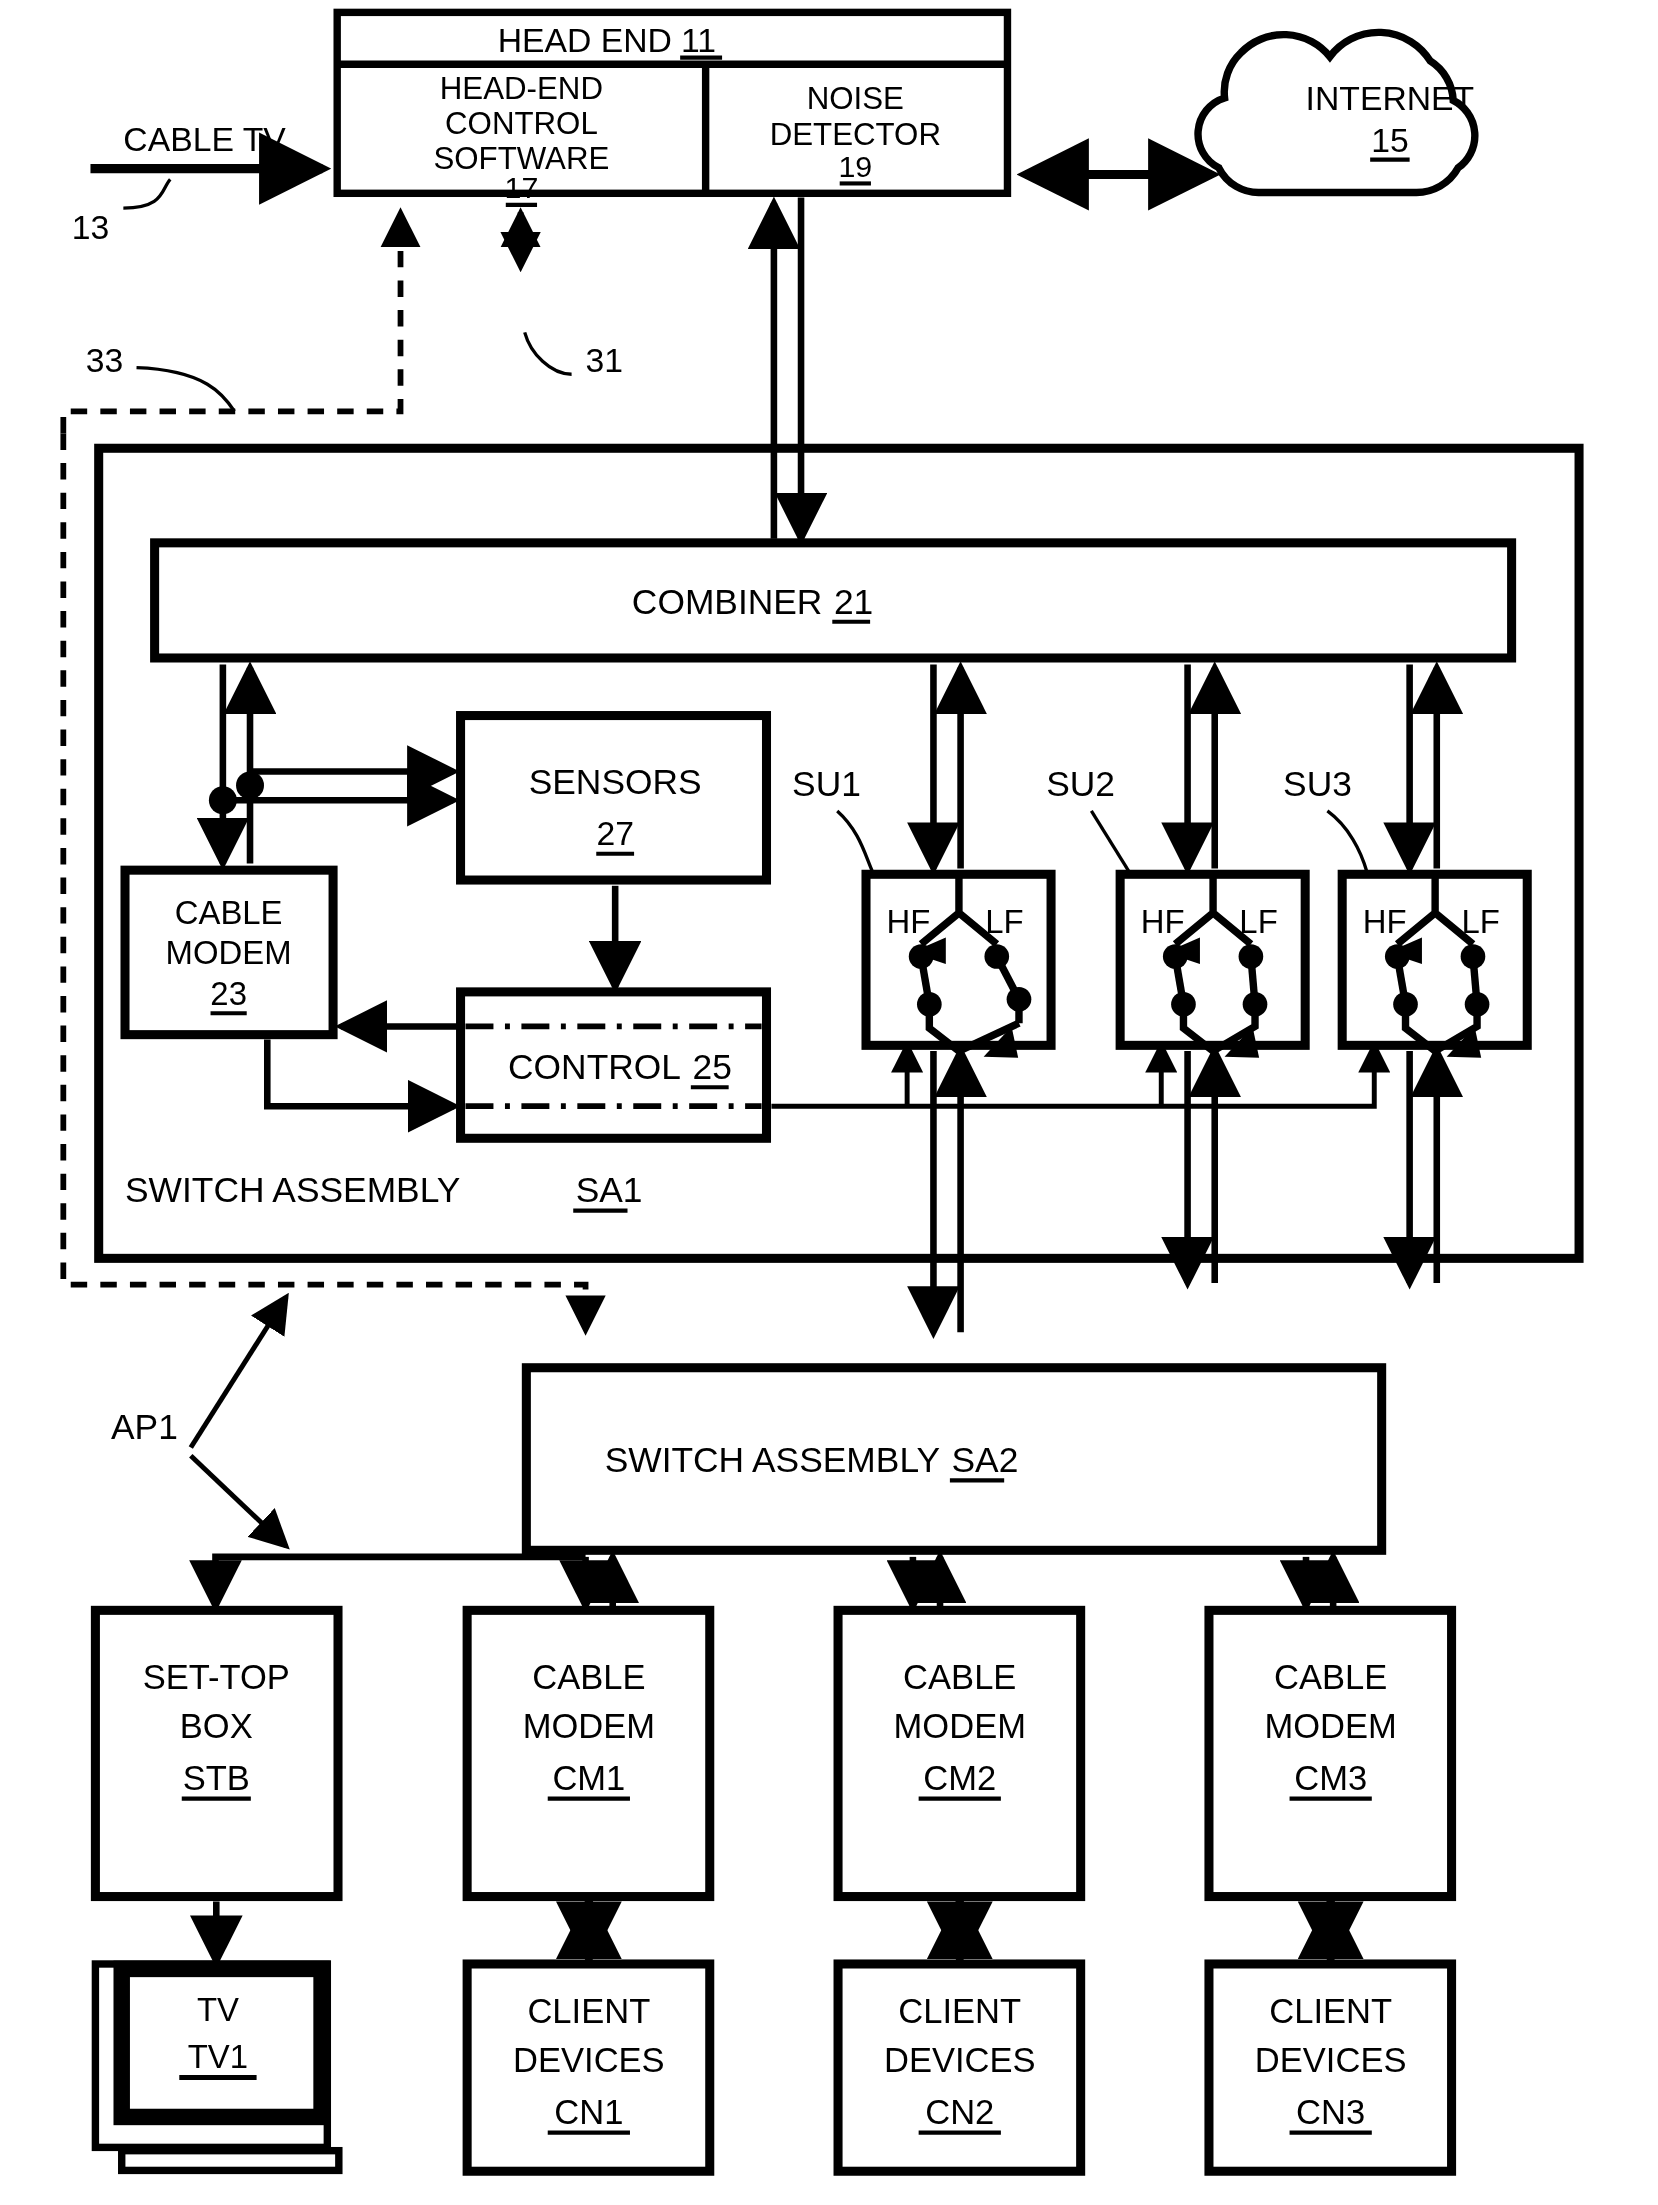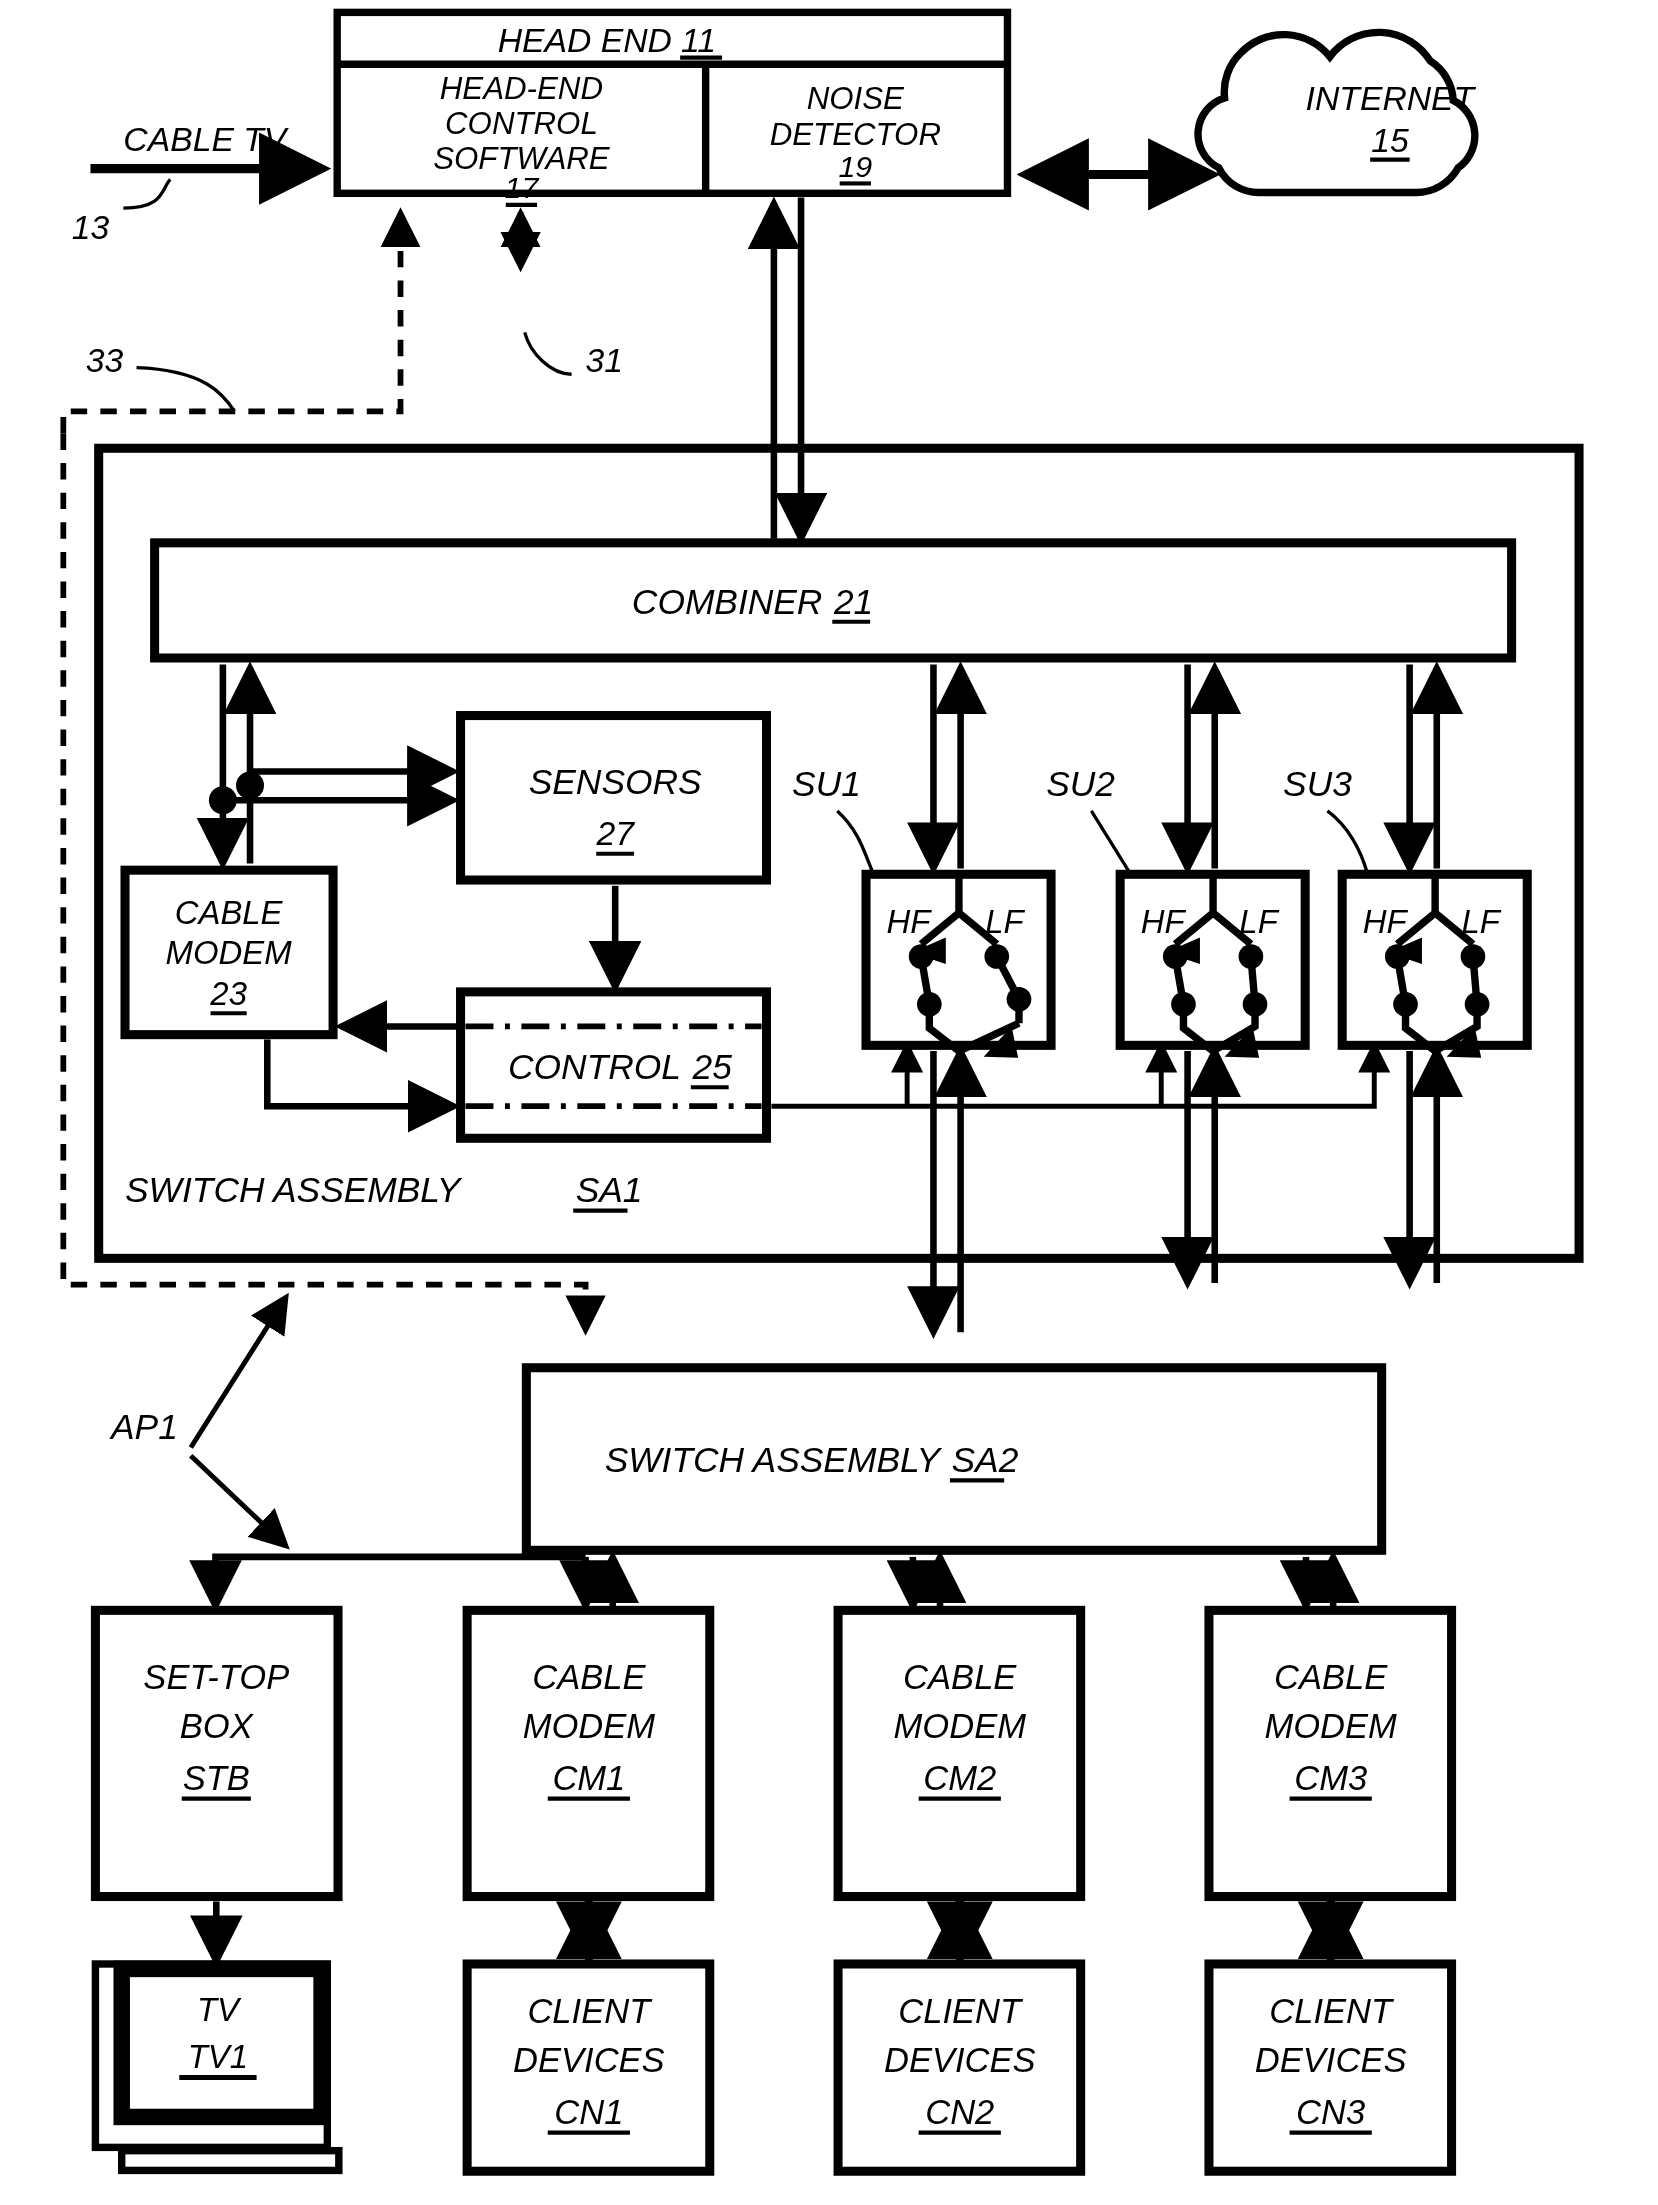--- a/index.html
+++ b/index.html
@@ -1,17 +1,17 @@
 <!DOCTYPE html>
 <html style="font-size:13px"><head>
 <meta charset="utf-8">
 <style>
   html,body{margin:0;padding:0;background:#ffffff;}
   body{font-family:"Liberation Sans", sans-serif;}
-  #page{position:relative;width:1658px;height:2205px;background:#fff;overflow:hidden;font-style:italic;}
+  #page{position:relative;width:1658px;height:2205px;background:#fff;overflow:hidden;}
   svg#fig{position:absolute;left:0;top:0;width:1658px;height:2205px;}
   .lbl{font-family:"Liberation Sans", sans-serif;fill:#000;font-weight:400;}
   text{white-space:pre;}
 </style>
 </head>
 <body>
 
 <div id="page">
 <svg id="fig" viewBox="0 0 2016 2681" xmlns="http://www.w3.org/2000/svg">
   <defs>

